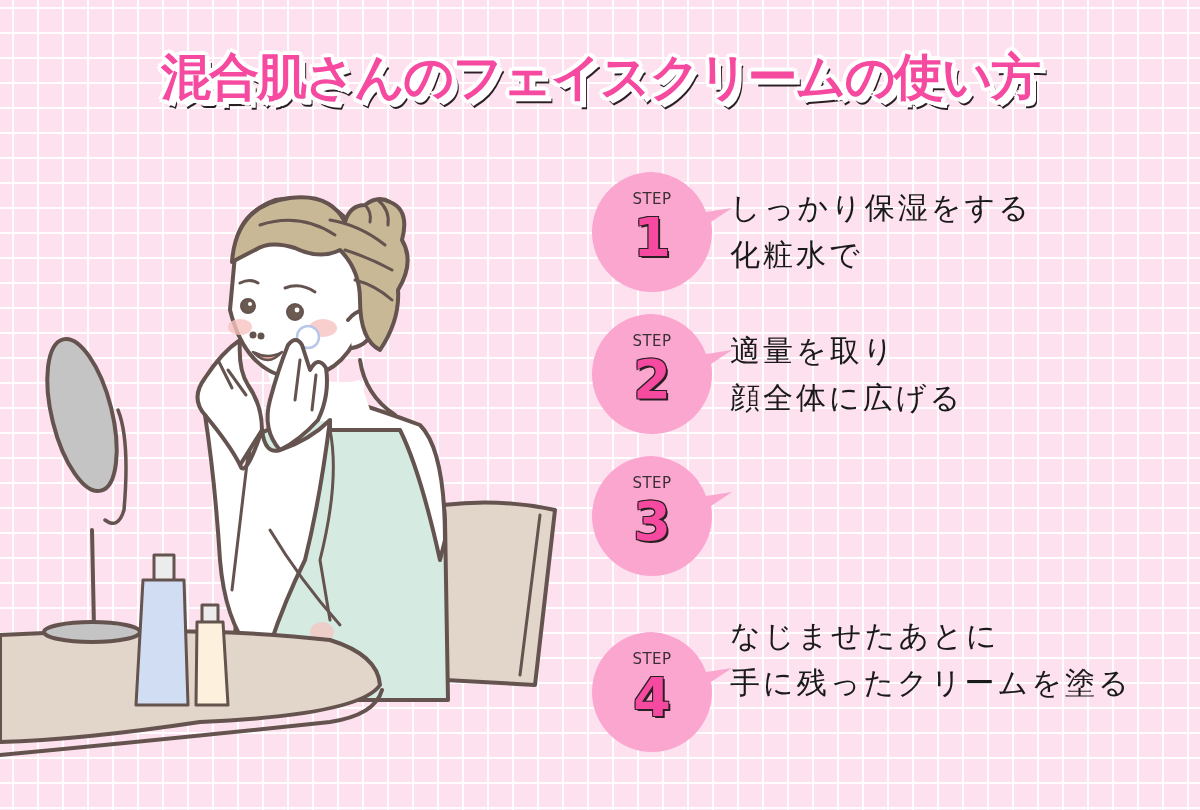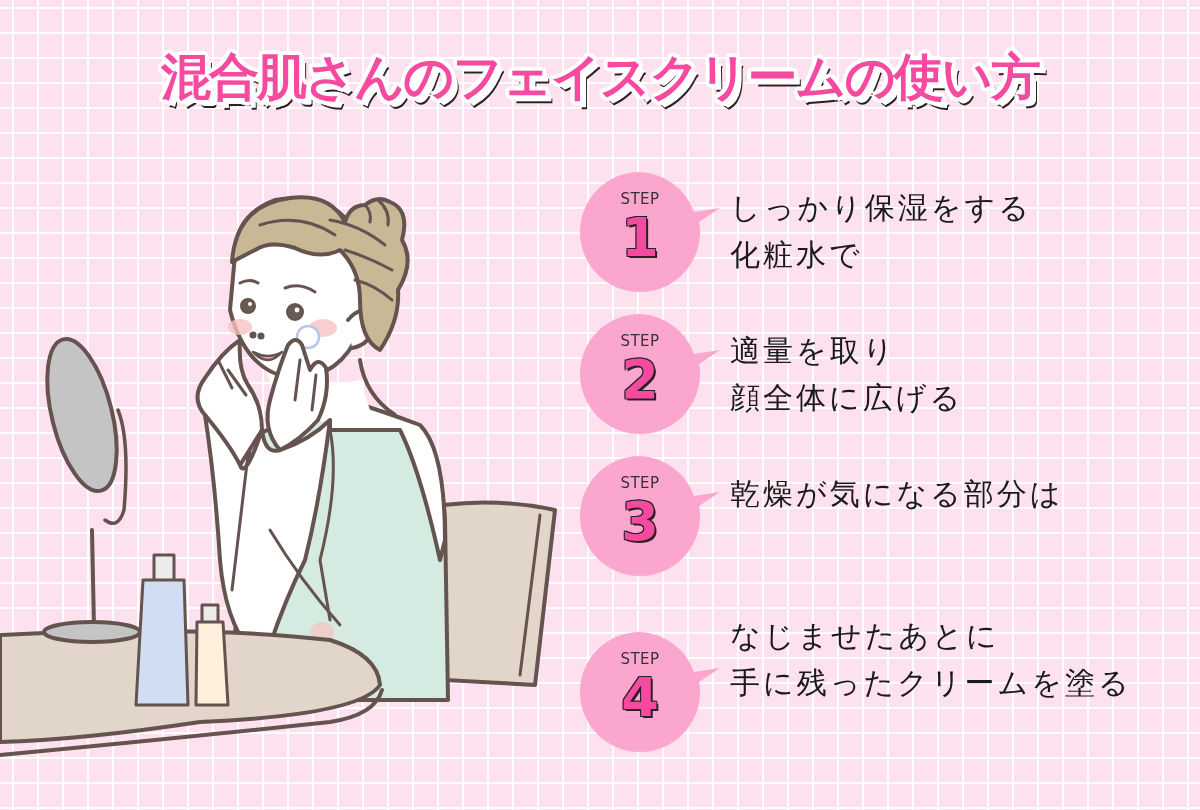--- a/index.html
+++ b/index.html
@@ -18,21 +18,21 @@
     font-family: "DejaVu Sans", sans-serif; font-weight: bold;
     font-size: 50px; letter-spacing: -2px; color: #f54aa0;
     -webkit-text-stroke: 0px;
     text-shadow:
       3px 3px 0 #fff, -3px -3px 0 #fff, 3px -3px 0 #fff, -3px 3px 0 #fff,
       0 4px 0 #fff, 0 -4px 0 #fff, 4px 0 0 #fff, -4px 0 0 #fff,
       6px 6px 0 #fff, 7px 8px 0 #2a1f23;
   }
   .illus { position: absolute; left: 0; top: 0; width: 600px; height: 810px; }
   .step { position: absolute; left: 578px; width: 620px; }
-  .badge { position: absolute; left: 0; top: 0; width: 150px; height: 124px; }
+  .badge { position: absolute; left: 12px; top: 0; width: 150px; height: 124px; }
   .badge svg { position: absolute; left: 0; top: 0; }
   .badge .lbl {
     position: absolute; left: 0; width: 124px; top: 20px; text-align: center;
     font-family: "DejaVu Sans", sans-serif; font-size: 15px; color: #3a2f33; letter-spacing: 0.5px;
   }
   .badge .num {
     position: absolute; left: 0; width: 124px; top: 36px; text-align: center;
     font-family: "DejaVu Sans", sans-serif; font-weight: bold; font-size: 54px; color: #f54aa0;
     text-shadow: -1px -1px 0 #2a1f23, 1px -1px 0 #2a1f23, -1px 1px 0 #2a1f23, 2px 2px 0 #2a1f23, 1px 0 0 #fff;
   }
@@ -152,21 +152,20 @@
 
 <div class="step" style="top:454px;">
   <div class="badge">
     <svg width="150" height="124" viewBox="0 0 150 124">
       <path d="M62 2 A60 60 0 1 0 122 62 Q122 56 121 52 L142 38 L116 42 A60 60 0 0 0 62 2 Z" fill="#fba6cf"></path>
     </svg>
     <div class="lbl">STEP</div>
     <div class="num">3</div>
   </div>
   <div class="desc" style="top:16px;">
-    <div>乾燥が気になる部分は</div>
   </div>
 </div>
 
 <div class="step" style="top:630px;">
   <div class="badge">
     <svg width="150" height="124" viewBox="0 0 150 124">
       <path d="M62 2 A60 60 0 1 0 122 62 Q122 56 121 52 L142 38 L116 42 A60 60 0 0 0 62 2 Z" fill="#fba6cf"></path>
     </svg>
     <div class="lbl">STEP</div>
     <div class="num">4</div>

